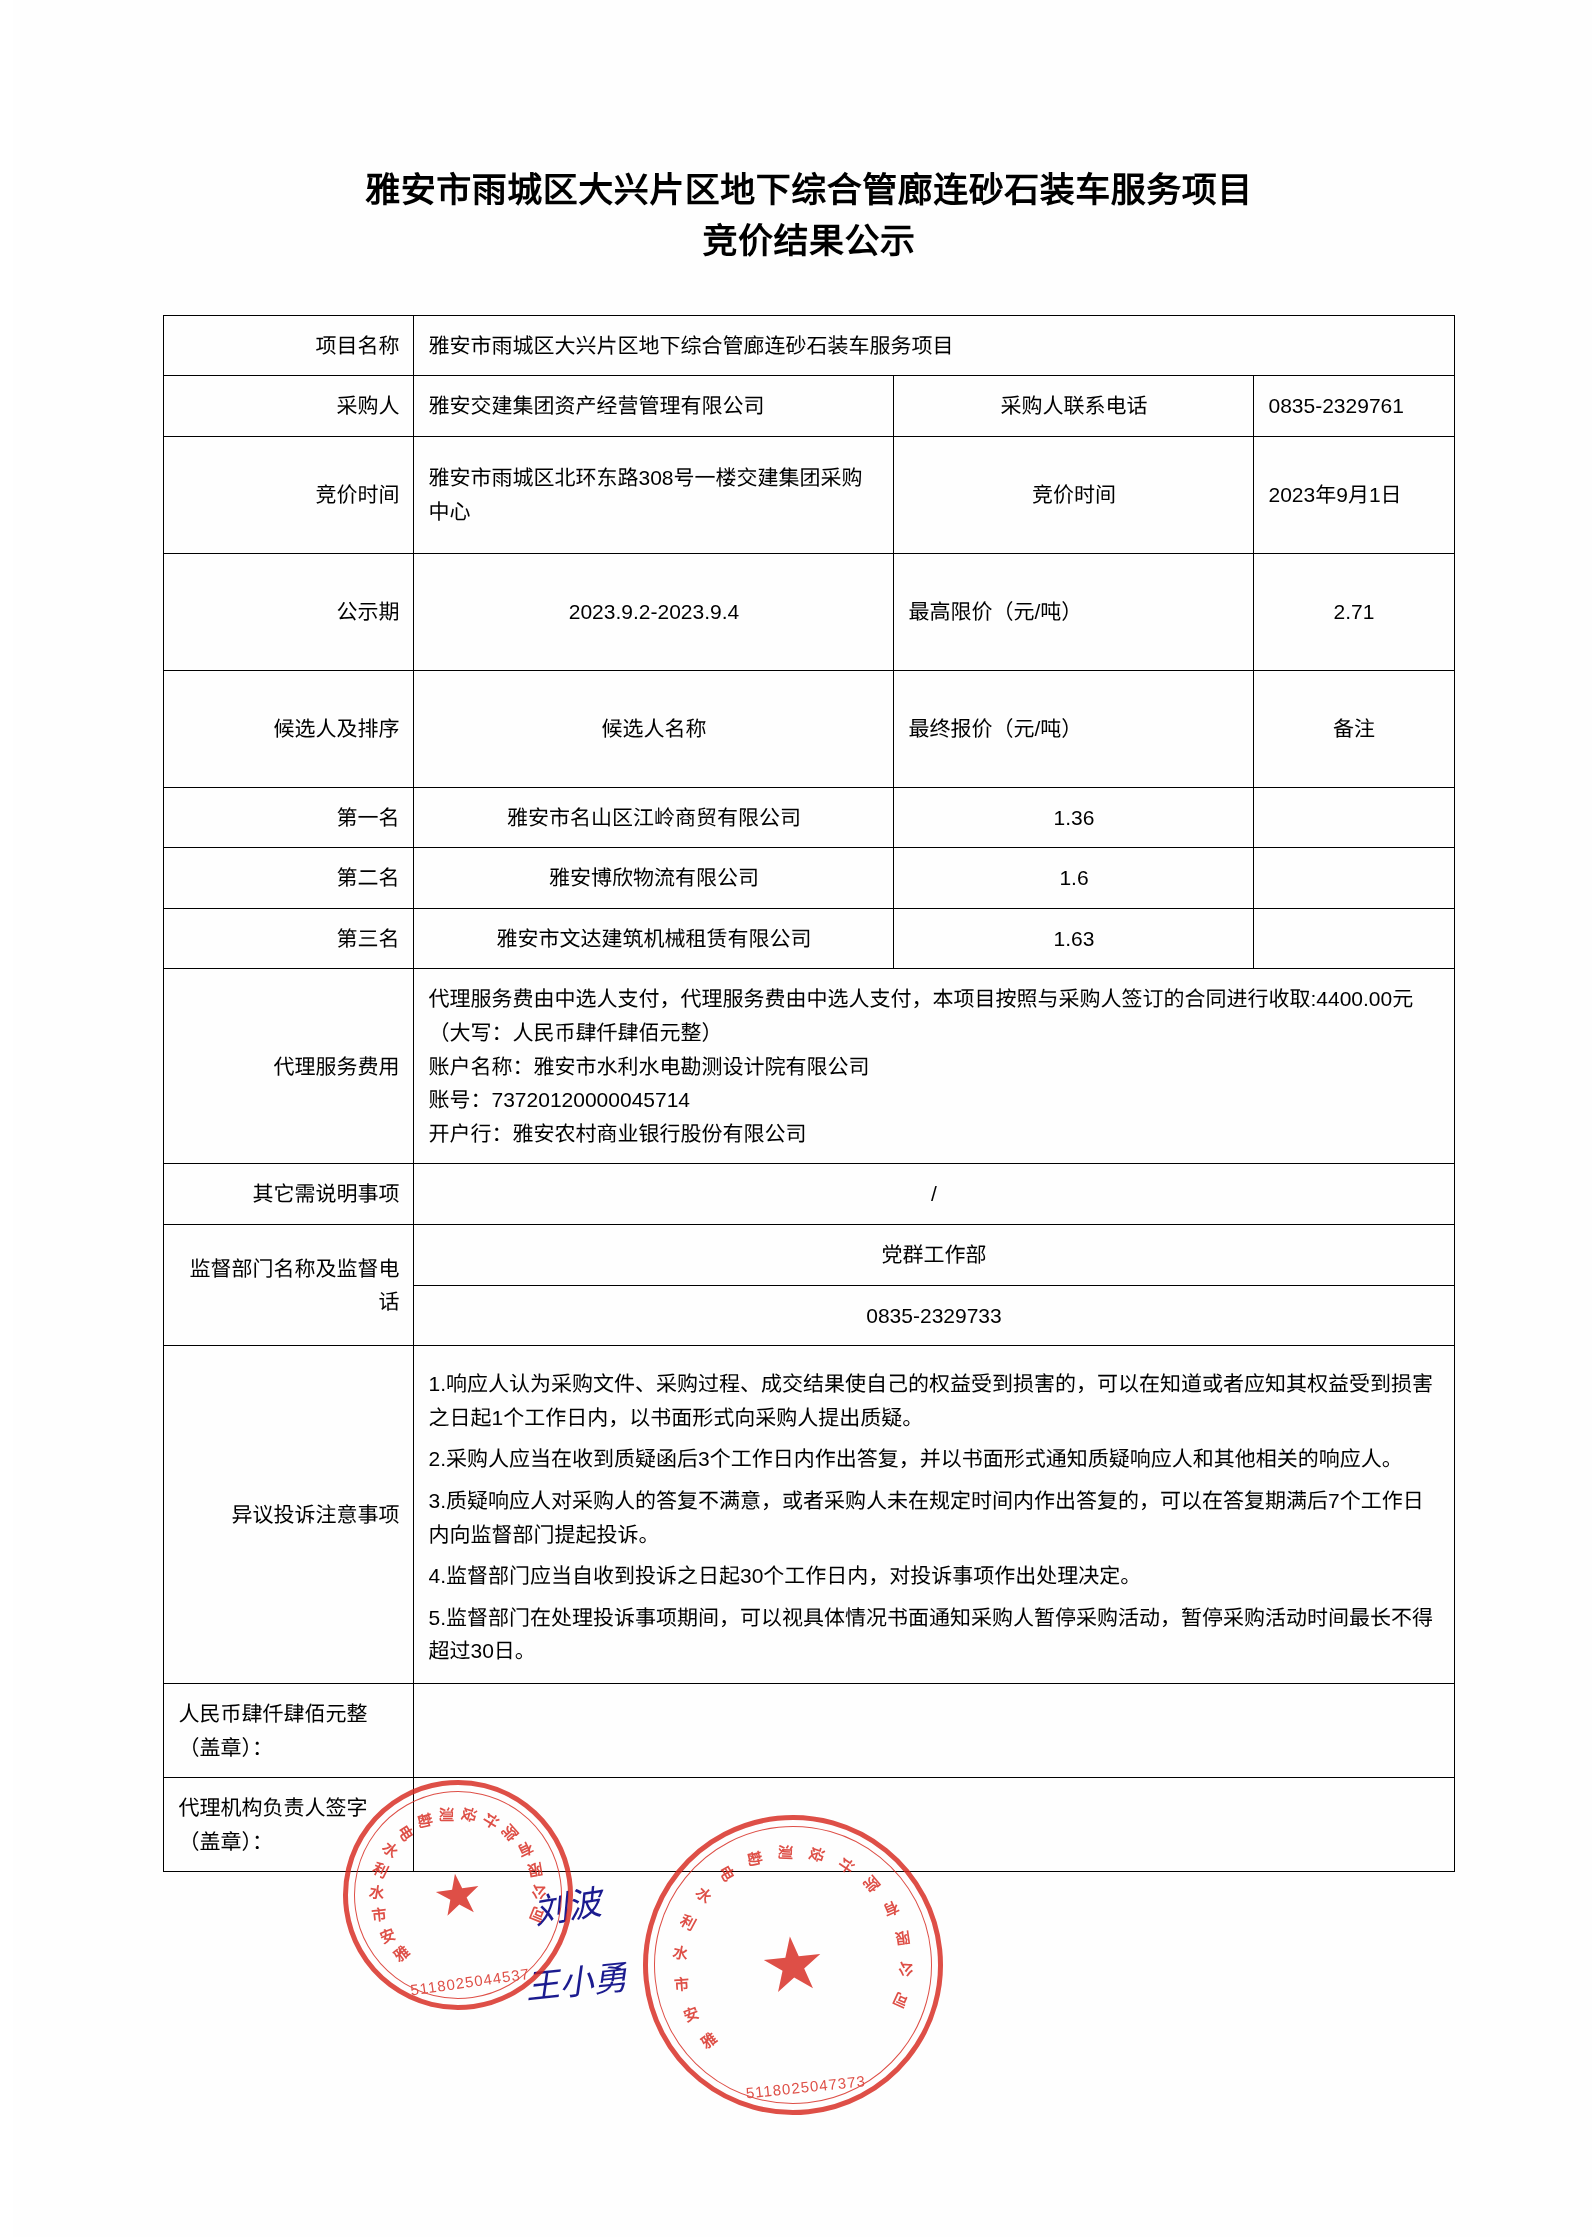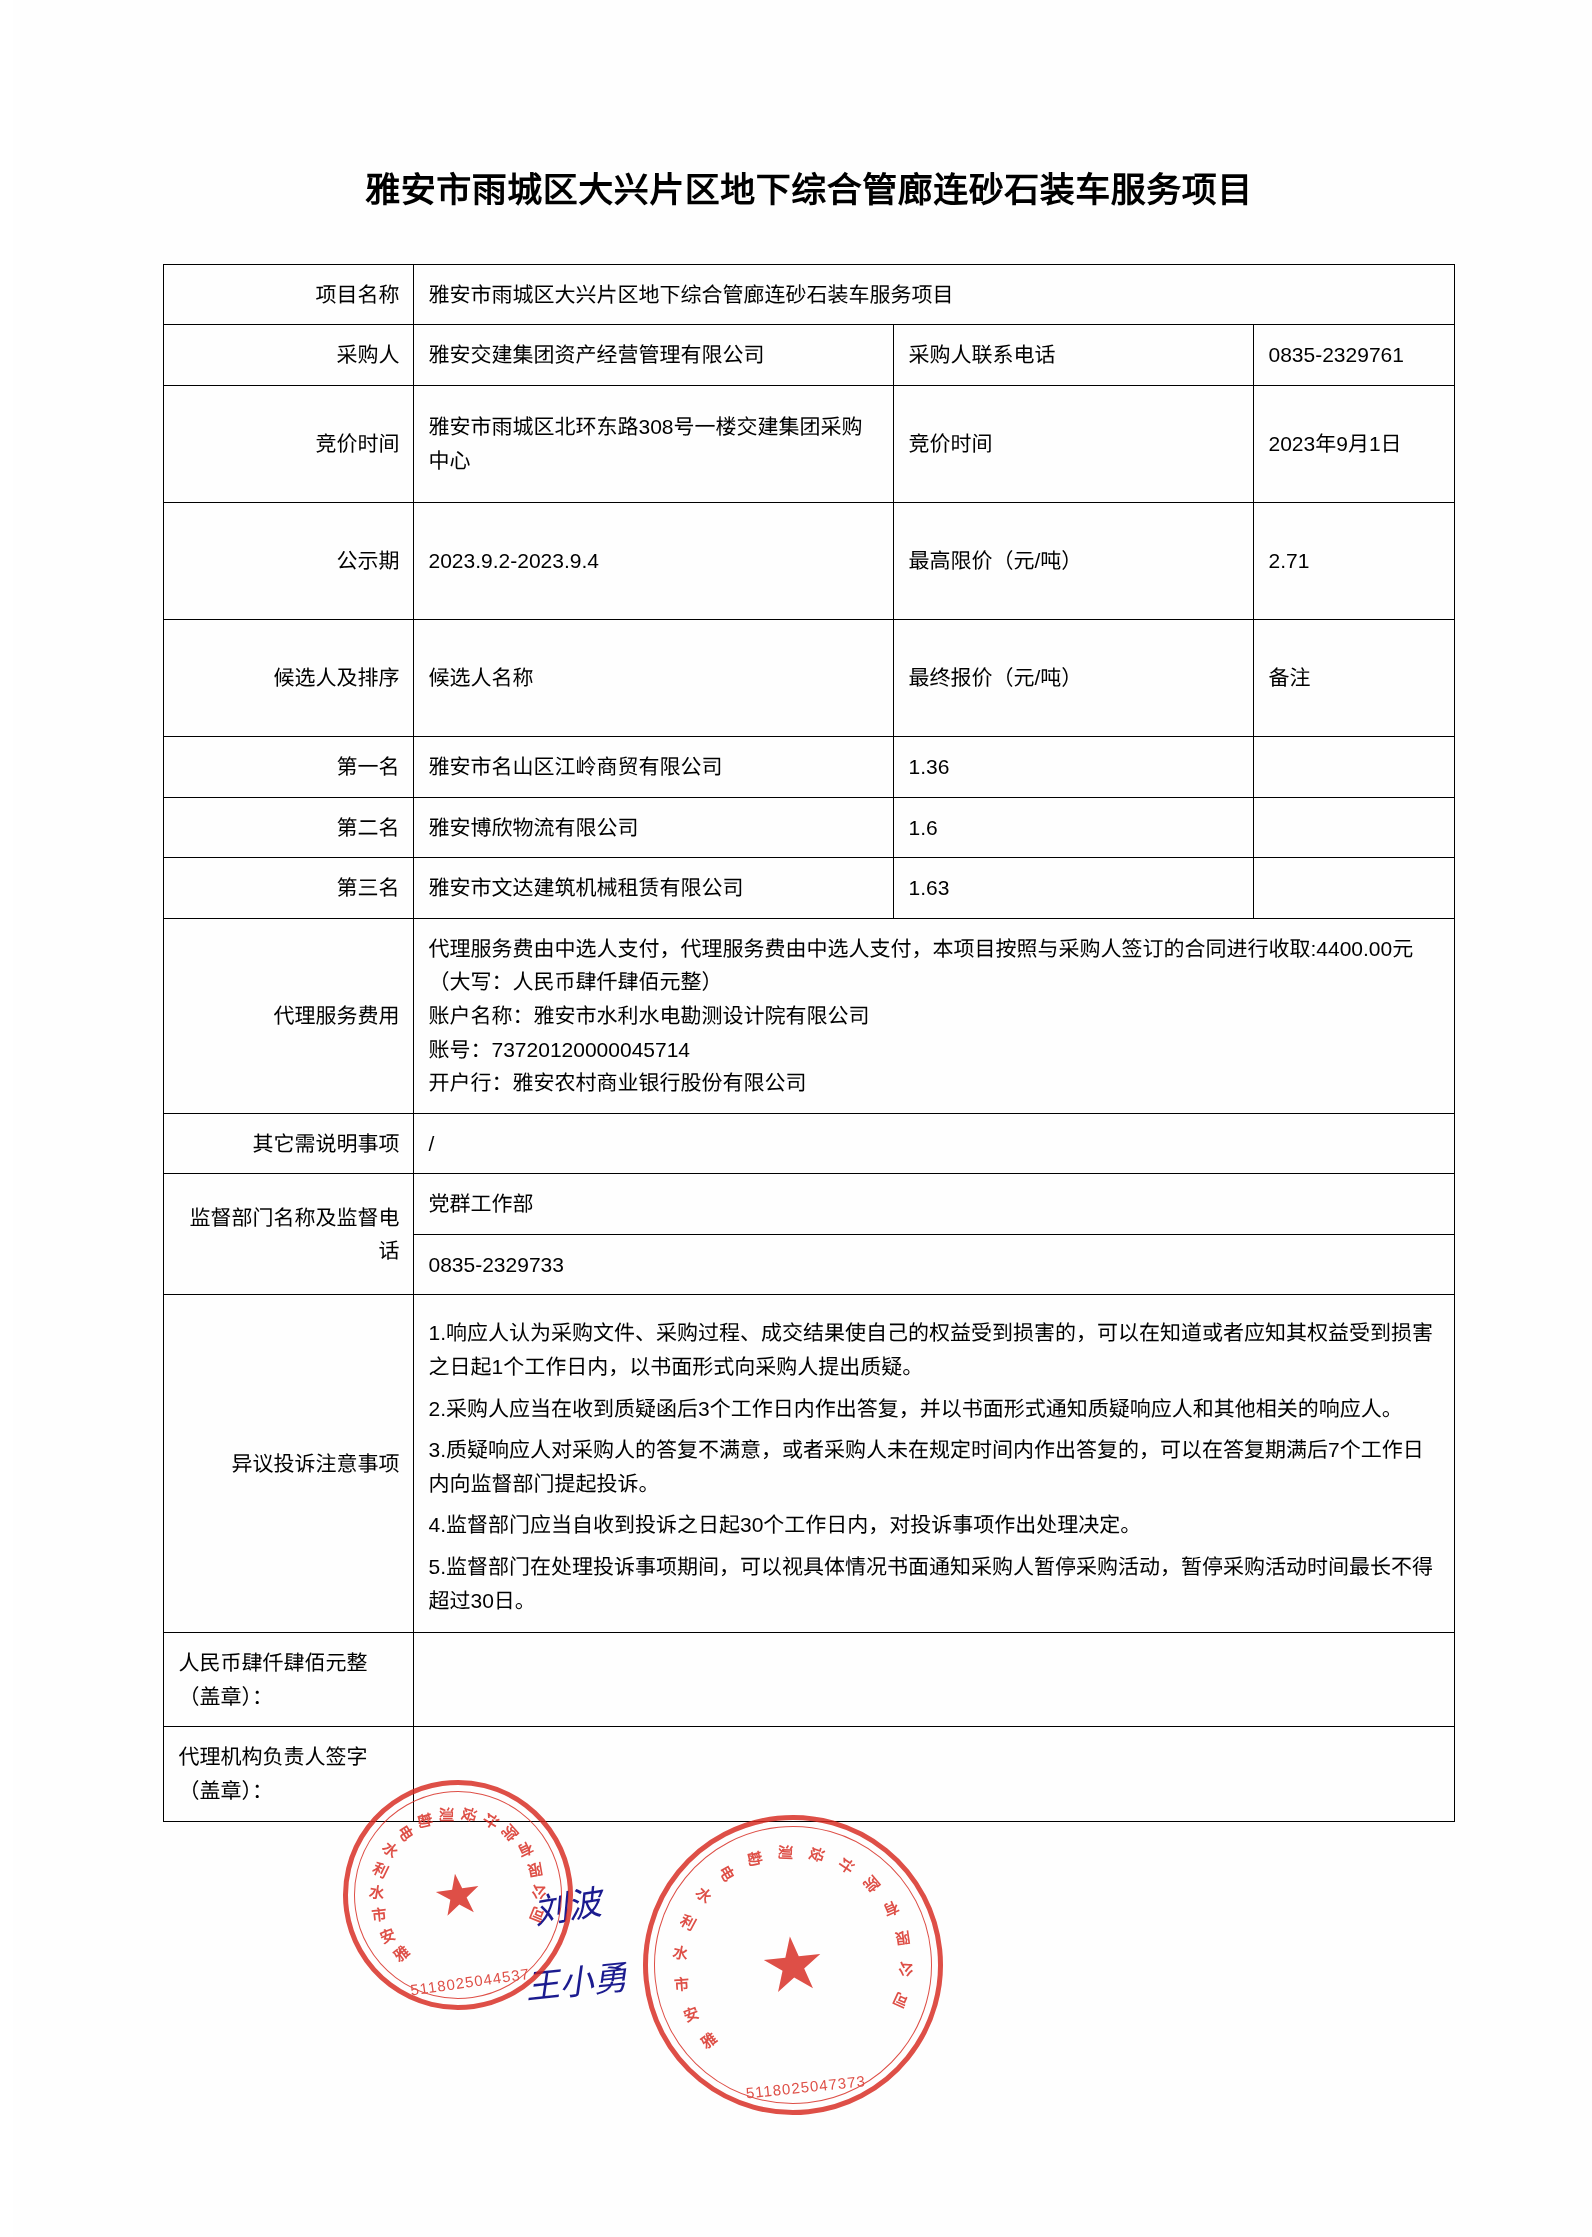--- a/index.html
+++ b/index.html
@@ -52,21 +52,21 @@
     line-height: 1.6;
     vertical-align: middle;
     color: #000;
     background: transparent;
   }
   td.label {
     text-align: right;
     width: 250px;
   }
   td.center {
-    text-align: left;
+    text-align: center;
   }
   td.left {
     text-align: left;
   }
   .cell-pad-y {
     padding-top: 22px;
     padding-bottom: 22px;
   }
   .tall {
     height: 90px;
@@ -165,20 +165,21 @@
   #sig-1 { left: 520px; top: 1880px; transform: rotate(-9deg); }
   #sig-2 { left: 512px; top: 1955px; transform: rotate(-6deg); }
 </style>
 </head>
 <body>
 
 <div class="page">
 
   <div class="doc-title">
     <span>雅安市雨城区大兴片区地下综合管廊连砂石装车服务项目</span>
+    <span class="line2">竞价结果公示</span>
   </div>
 
   <table class="main">
     <colgroup>
       <col style="width:250px">
       <col style="width:480px">
       <col style="width:360px">
       <col style="width:200px">
     </colgroup>
     <tbody>

